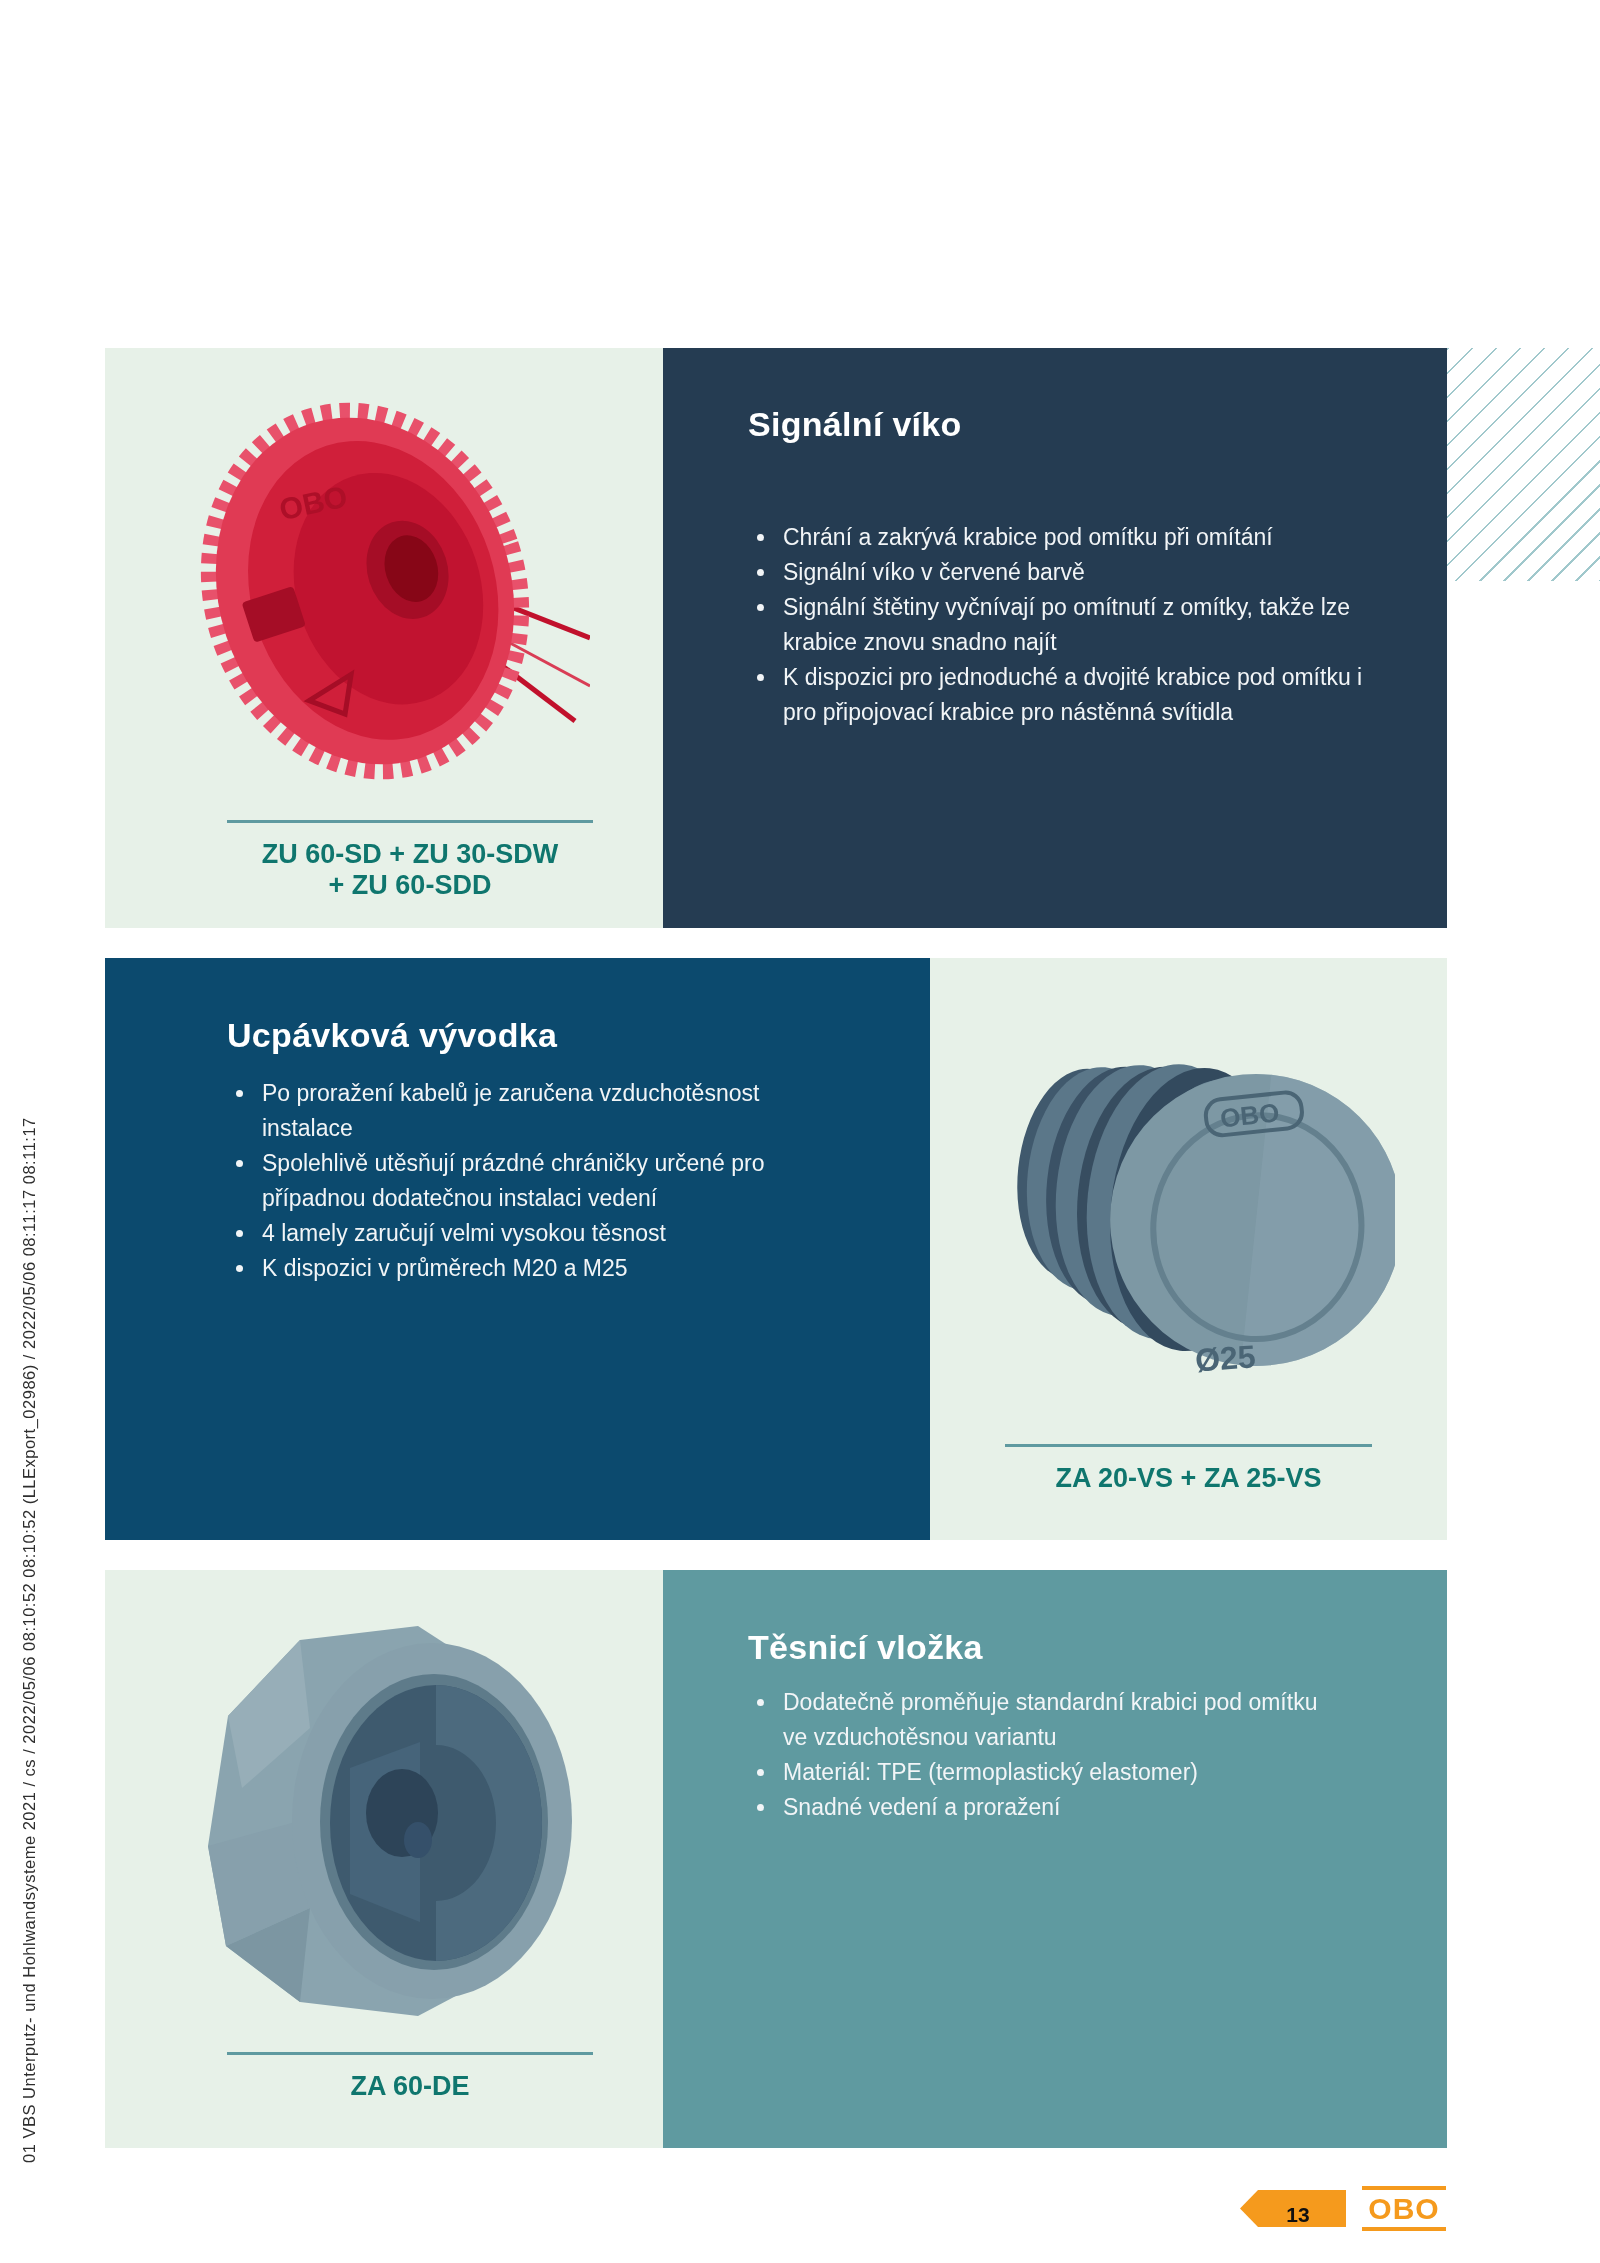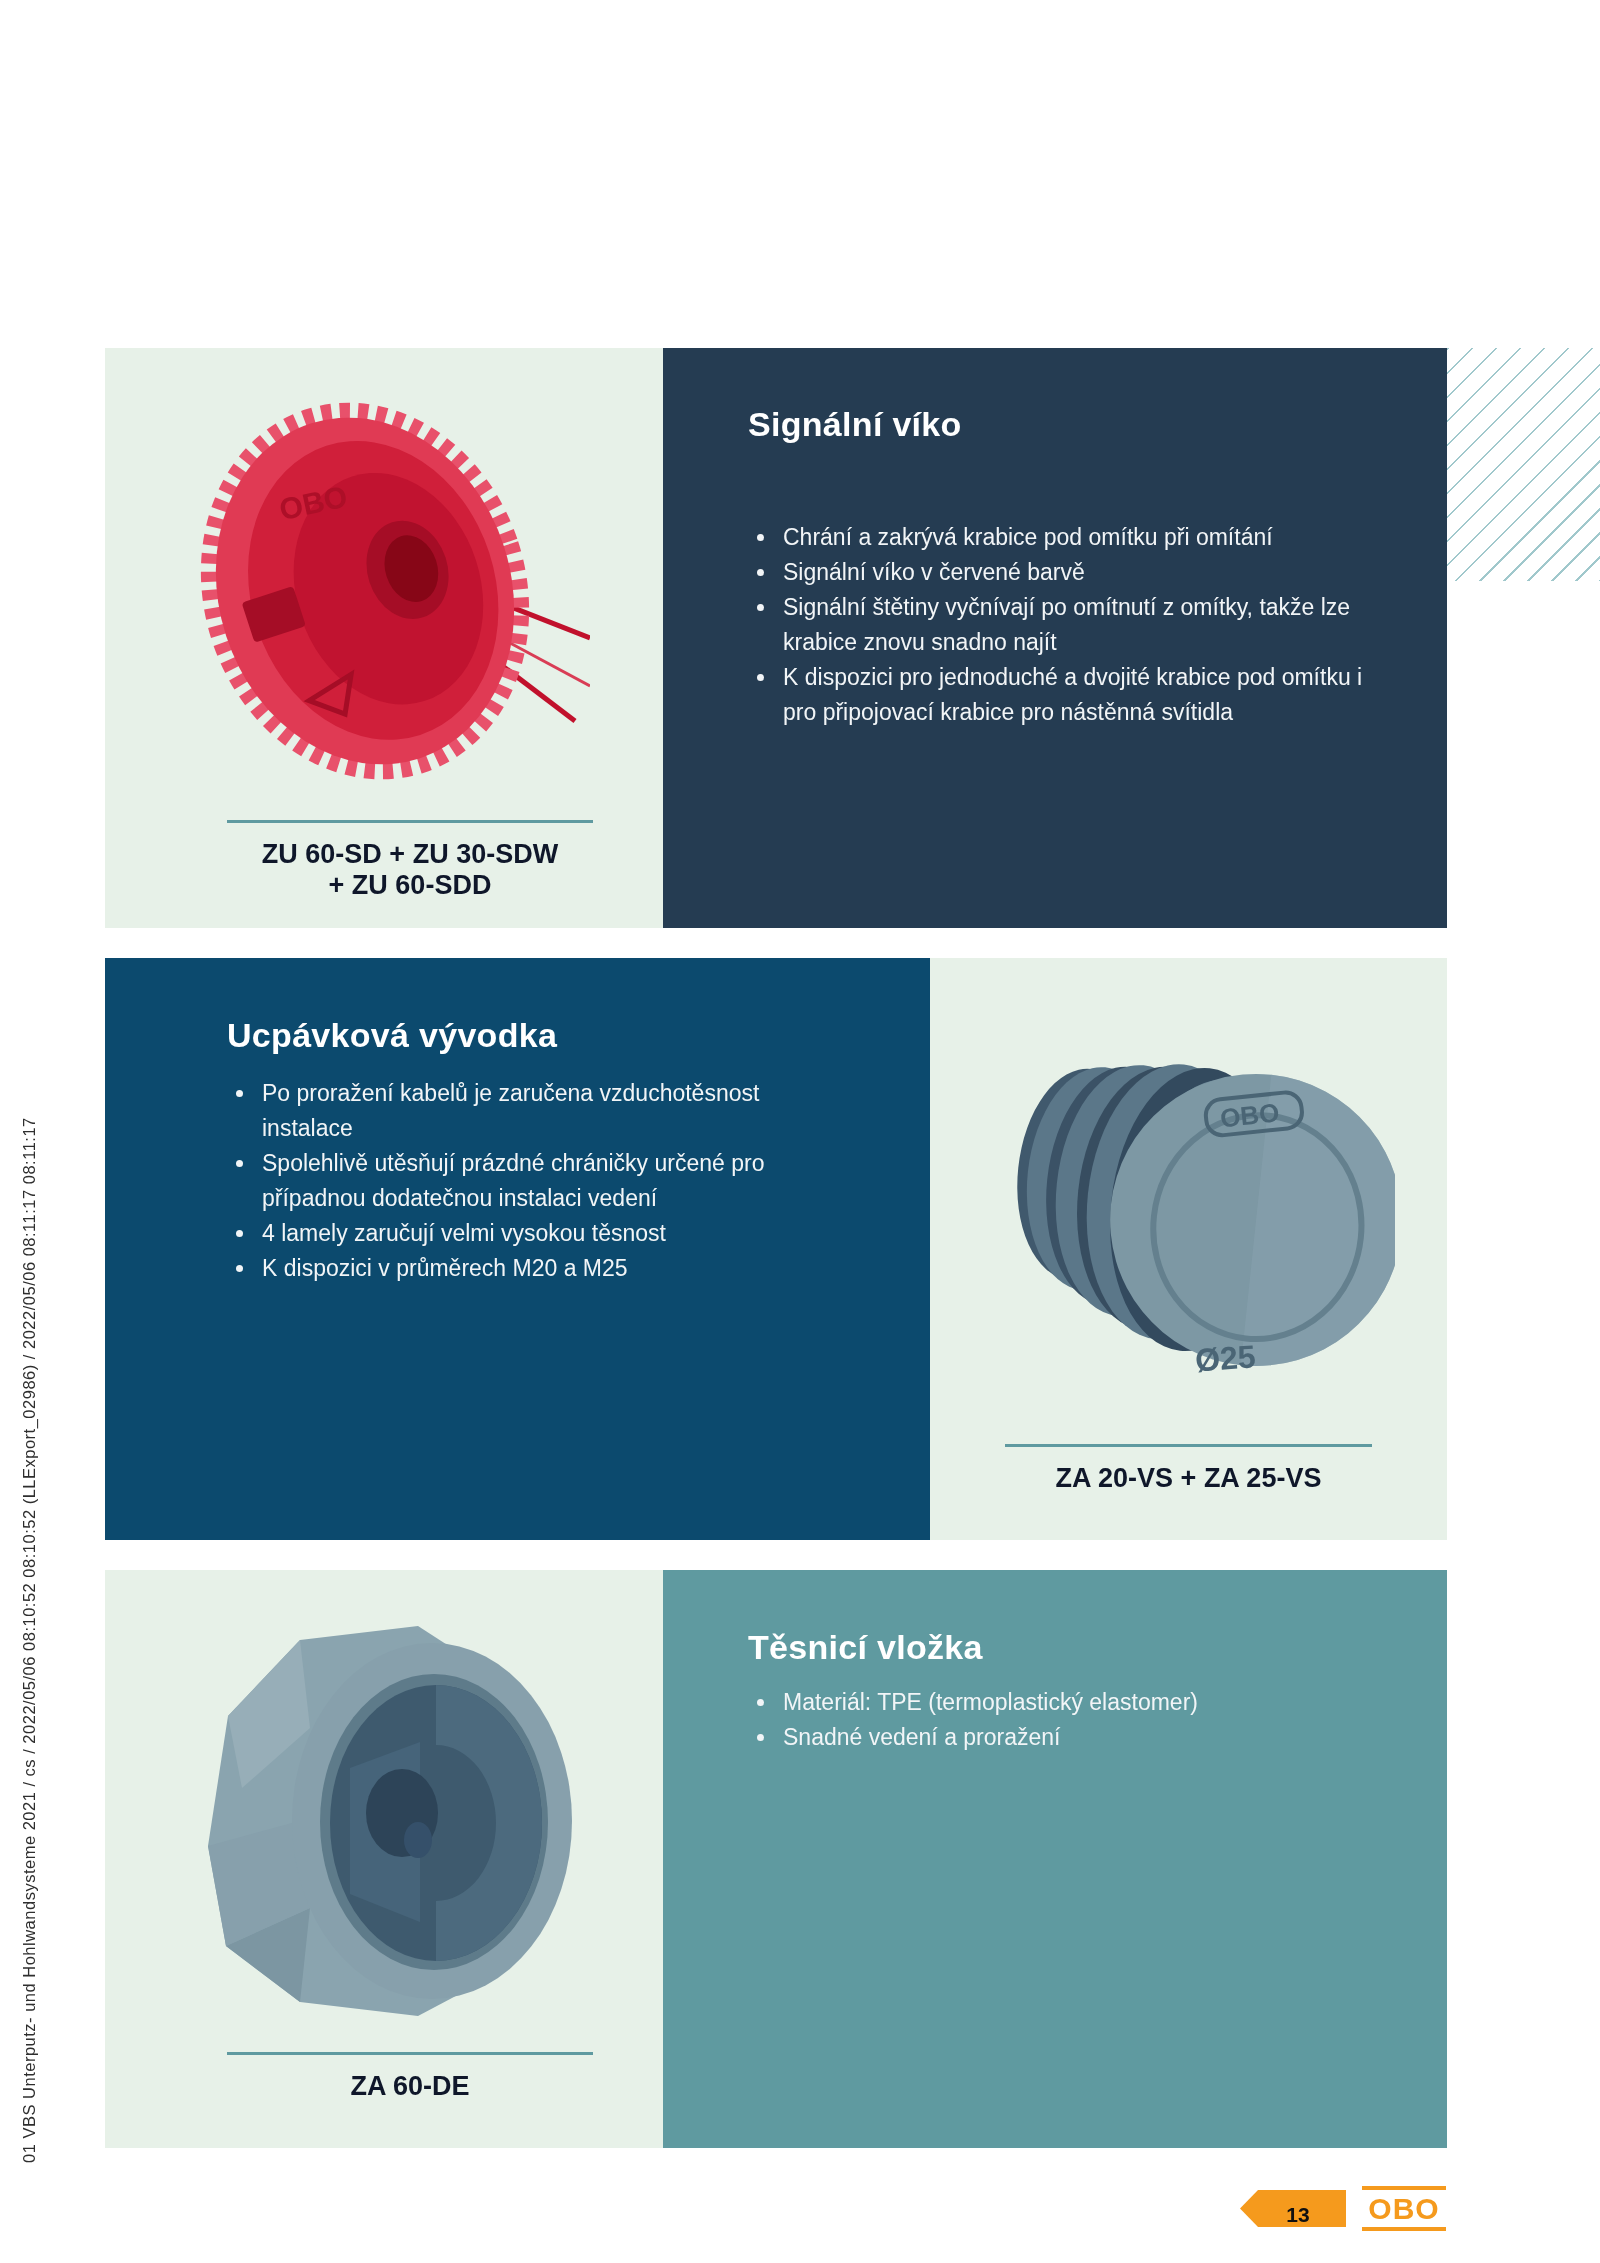--- a/index.html
+++ b/index.html
@@ -44,21 +44,21 @@
   #s2-title{left:122px;top:58px;}
   #s2-bullets{left:127px;top:118px;width:575px;}
   #s2-bullets li{width:575px;}
   #s3-title{left:85px;top:58px;}
   #s3-bullets{left:90px;top:115px;width:620px;}
   #s3-bullets li:nth-child(1){width:560px;}
 
   
   .caption{
     position:absolute;border-top:3px solid #5f9aa0;padding-top:16px;
-    text-align:center;color:#0f172a;font-size:27px;font-weight:bold;line-height:31px;
+    text-align:center;color:#0f766e;font-size:27px;font-weight:bold;line-height:31px;
   }
   #s1-caption{left:122px;top:472px;width:366px;}
   #s2-caption{left:75px;top:486px;width:367px;}
   #s3-caption{left:122px;top:482px;width:366px;}
 
   
   .product{position:absolute;}
   #p1{left:55px;top:38px;}
   #p2{left:55px;top:40px;}
   #p3{left:45px;top:38px;}
@@ -173,20 +173,21 @@
     <ellipse cx="268" cy="232" rx="14" ry="18" fill="#35506a"></ellipse>
   </svg>
   <div class="caption" id="s3-caption">
     <div>ZA 60-DE</div>
   </div>
 </div>
 
 <div class="panel teal" id="s3-right">
   <div class="sec-title" id="s3-title">Těsnicí vložka</div>
   <ul class="bullets" id="s3-bullets">
+    <li>Dodatečně proměňuje standardní krabici pod omí­tku ve vzduchotěsnou variantu</li>
     <li>Materiál: TPE (termoplastický elastomer)</li>
     <li>Snadné vedení a proražení</li>
   </ul>
 </div>
 
 <div class="abs" id="page-tag">
   <span>13</span>
 </div>
 <div class="abs" id="obo-logo">
   <span>OBO</span>

